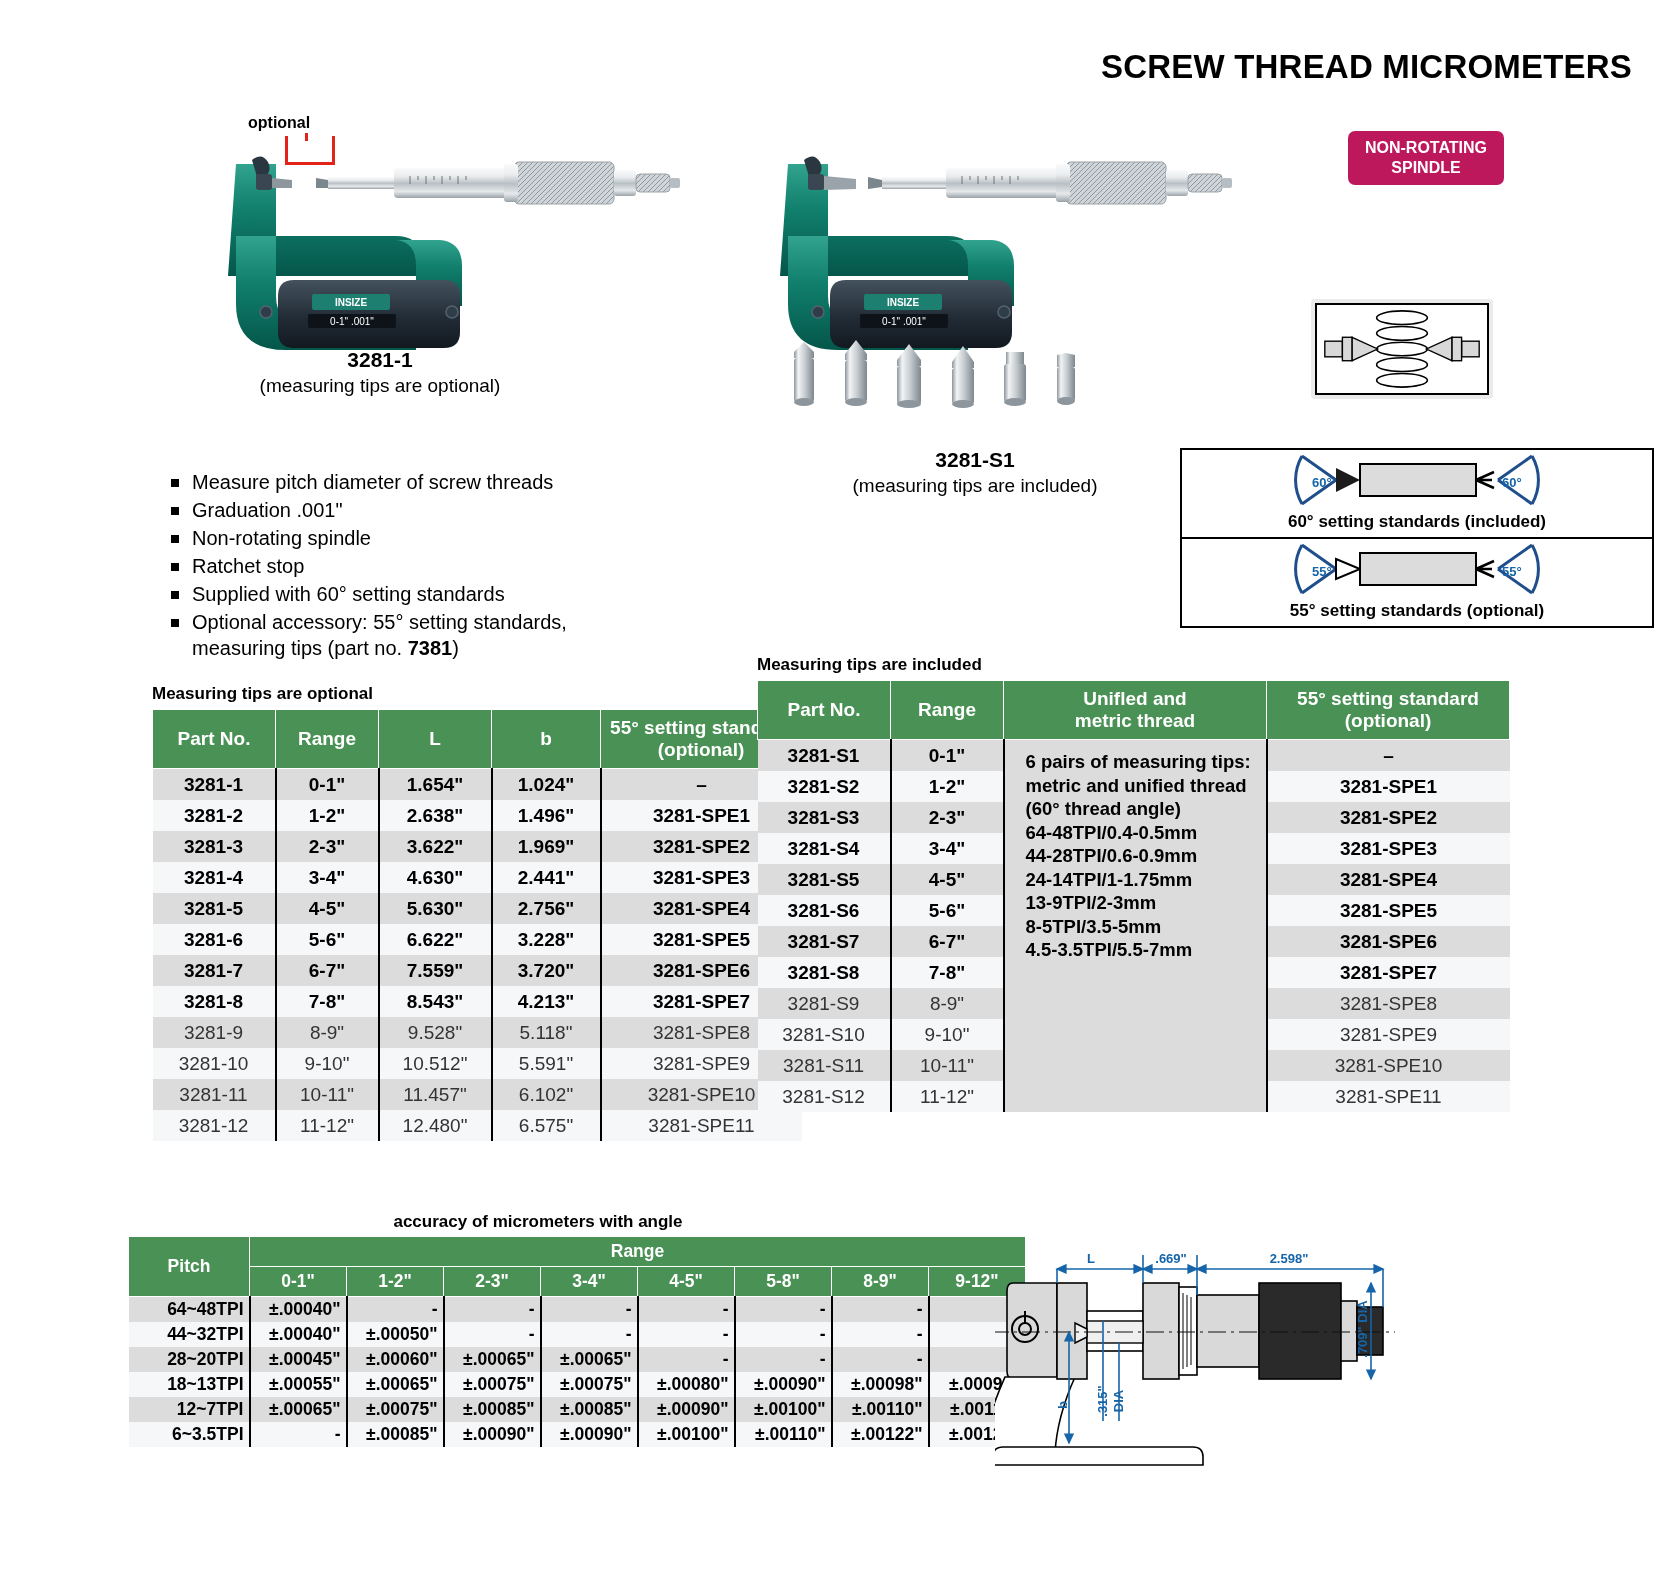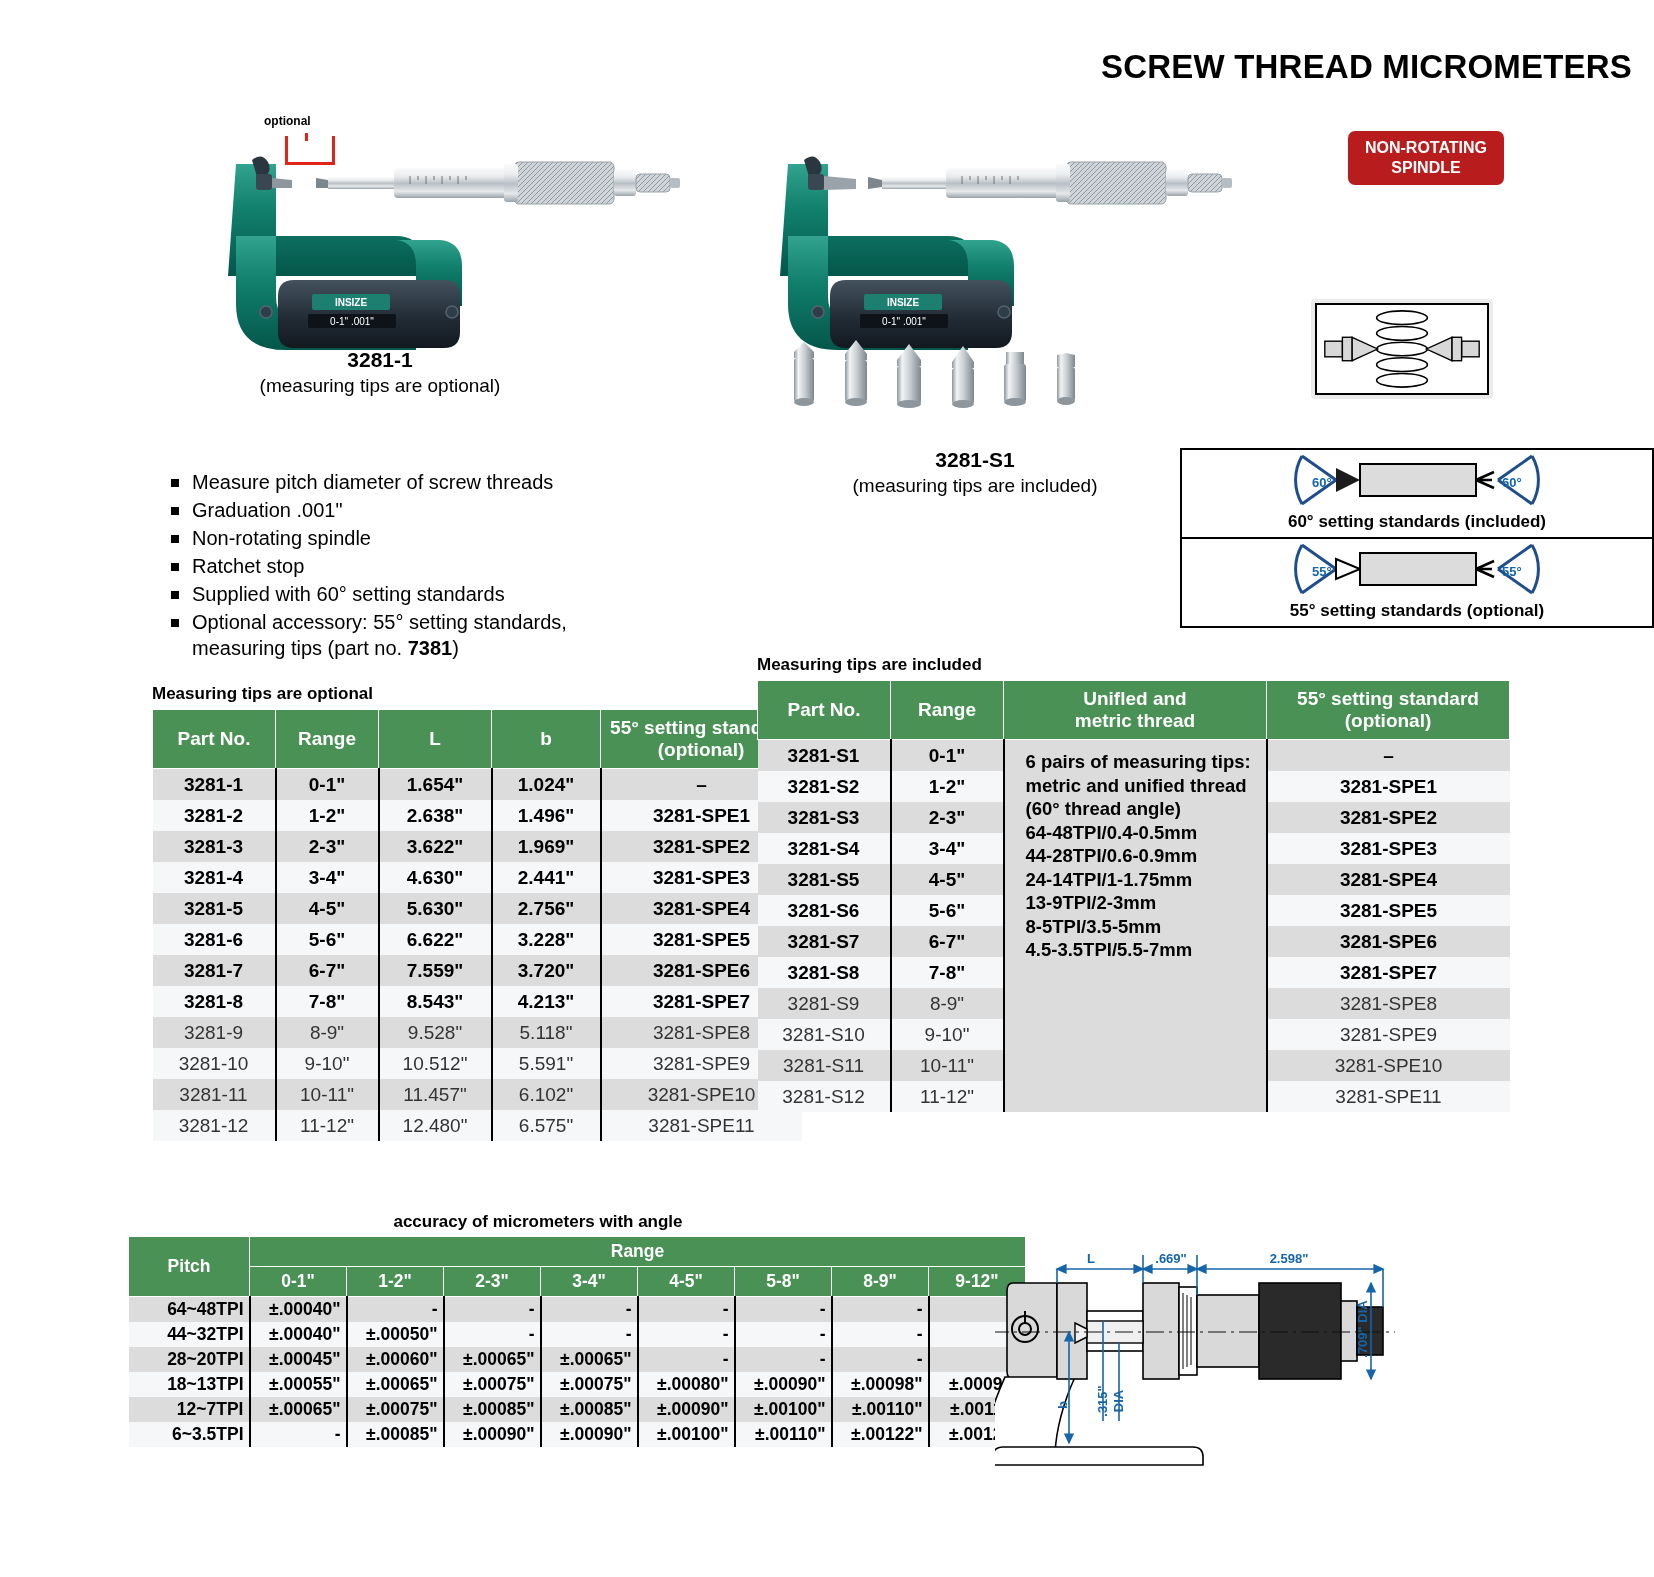--- a/index.html
+++ b/index.html
@@ -4,29 +4,29 @@
 <style>
   html,body{margin:0;padding:0;background:#ffffff;}
   body{width:1654px;height:1577px;position:relative;font-family:"Liberation Sans",sans-serif;color:#000;overflow:hidden;}
 
   .abs{position:absolute;}
 
   
   #page-title{right:22px;top:48px;font-size:33px;font-weight:bold;letter-spacing:.2px;}
 
   
-  #badge{left:1348px;top:131px;width:148px;background:#b91c1c;color:#fff;border-radius:7px;
+  #badge{left:1348px;top:131px;width:148px;background:#be185d;color:#fff;border-radius:7px;
          text-align:center;font-size:16px;font-weight:bold;line-height:20px;padding:7px 4px;}
 
   
   .caption{text-align:center;font-size:19px;}
   .caption .pn{font-weight:bold;font-size:21px;margin-bottom:3px;}
 
   
-  #optional-label{left:264px;top:114px;font-size:12px;font-weight:bold;text-align:center;}
+  #optional-label{left:248px;top:114px;font-size:16px;font-weight:bold;text-align:center;}
   #optional-bracket{left:285px;top:136px;width:44px;height:26px;
       border:3px solid #e2231a;border-top:none;}
   #optional-stem{left:305px;top:133px;width:3px;height:8px;background:#e2231a;}
 
   
   #features{left:128px;top:450px;font-size:20px;line-height:25.5px;}
   #features li{list-style:none;position:relative;padding-left:24px;margin-bottom:2.5px;}
   #features li:before{content:"";position:absolute;left:3px;top:9px;width:8px;height:8px;background:#000;}
   #features b{font-weight:bold;}
 

